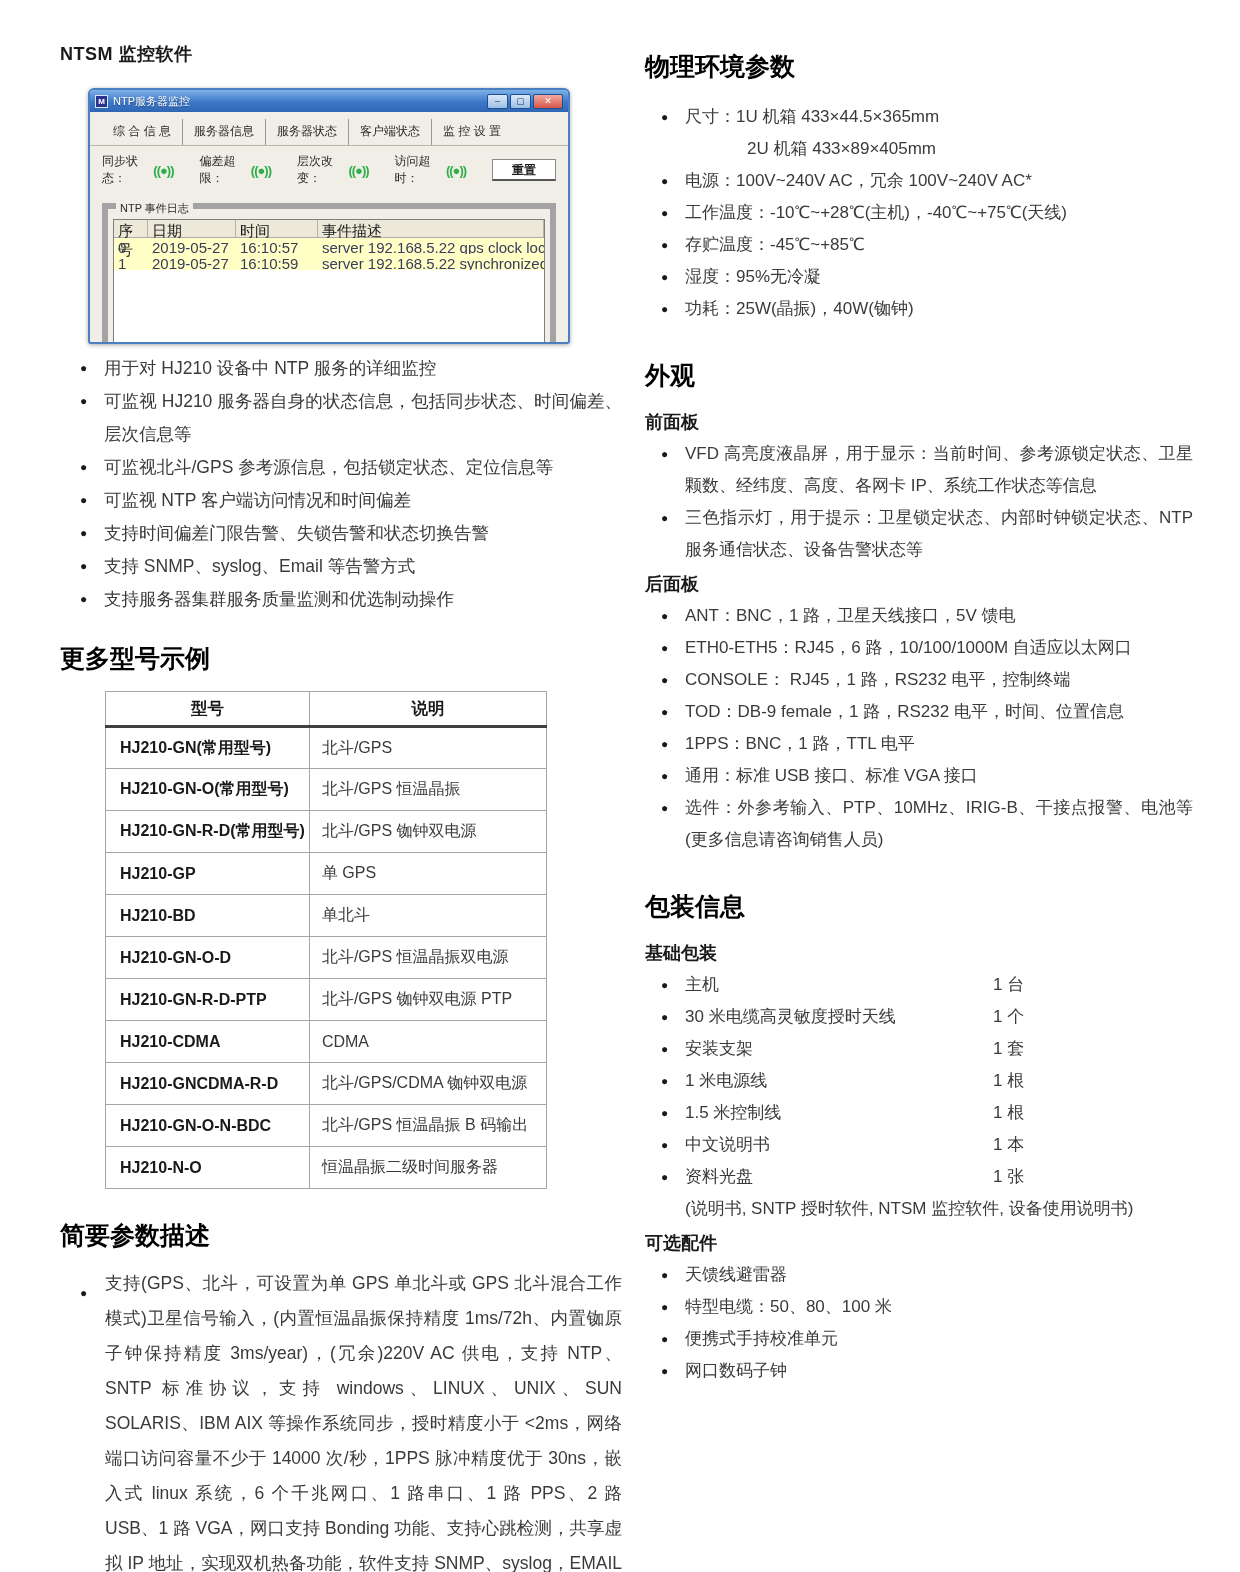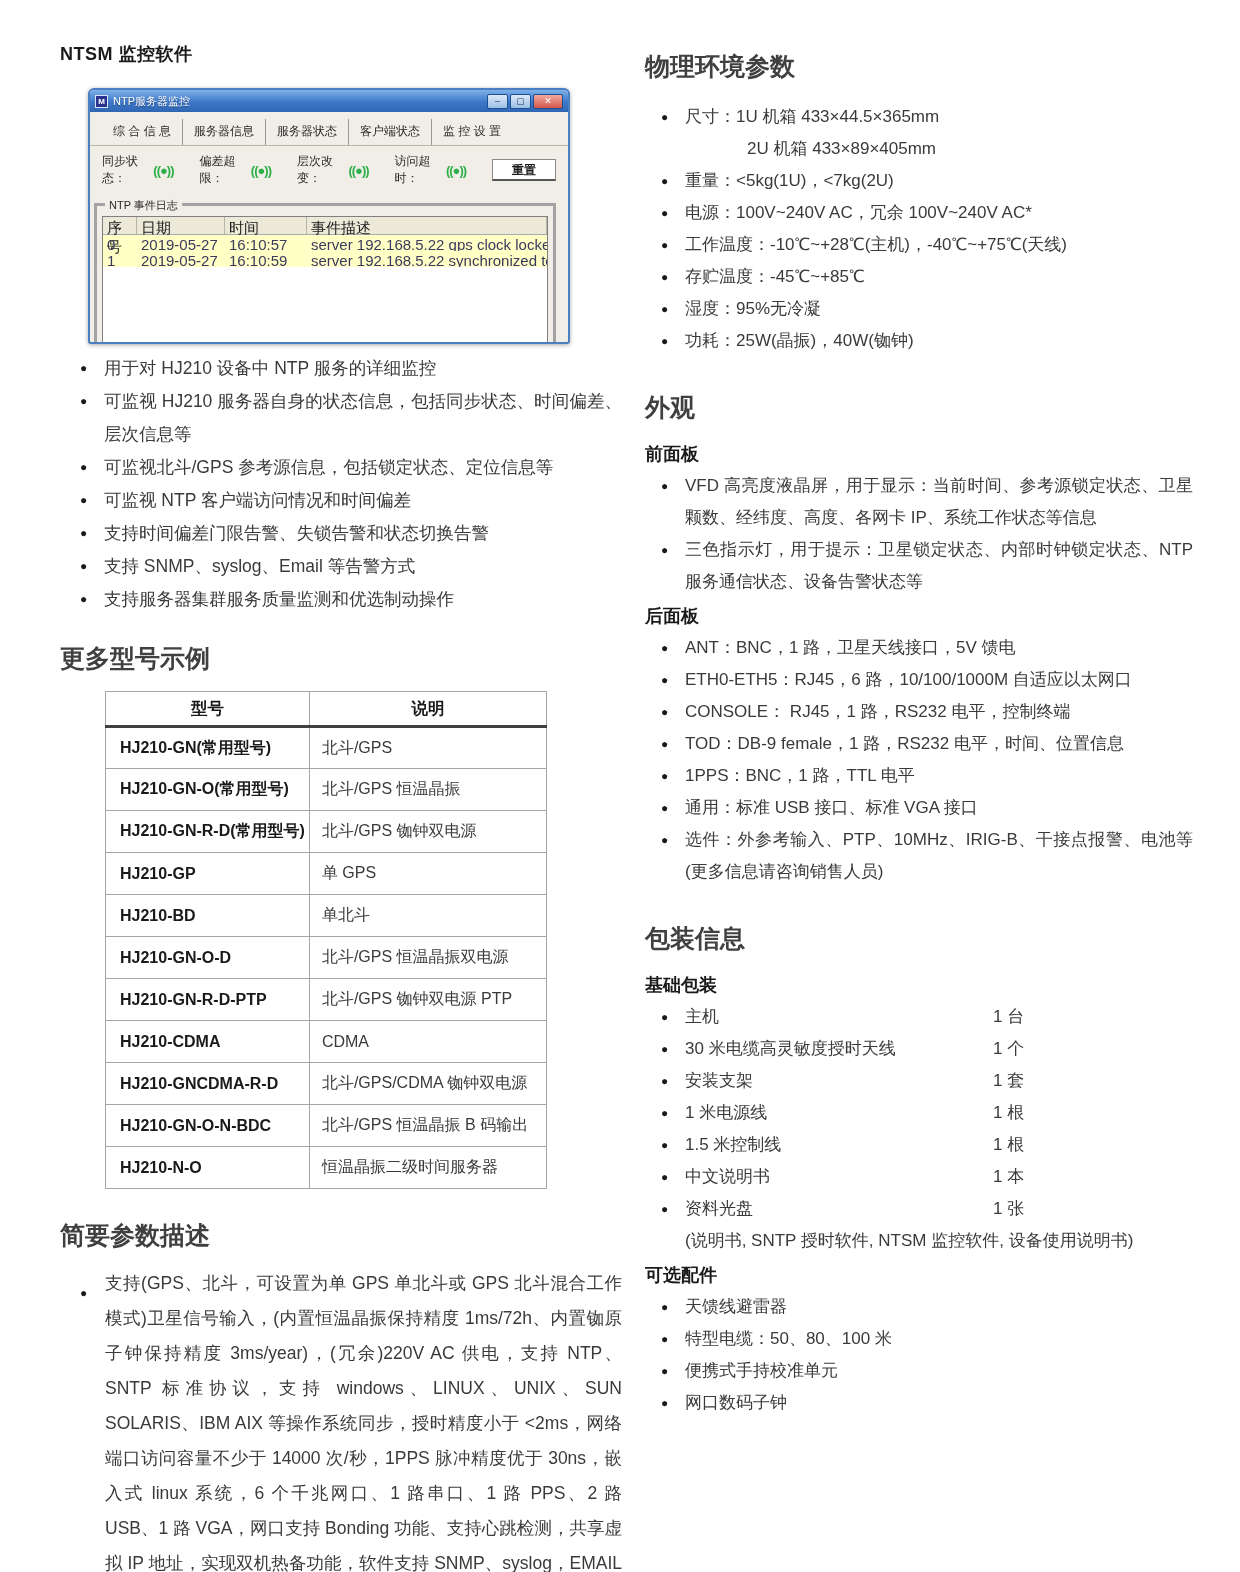--- a/index.html
+++ b/index.html
@@ -3,21 +3,21 @@
 <meta charset="utf-8">
 <style>
   * { box-sizing: border-box; margin: 0; padding: 0; }
   html,body { background:#ffffff; }
   body { width:1240px; height:1572px; font-family:"Liberation Sans", sans-serif; color:#333; }
   .page { position:relative; width:1240px; height:1572px; overflow:hidden; background:#fff; }
   .col-left  { position:absolute; left:60px;  top:42px; width:562px; }
   .col-right { position:absolute; left:645px; top:50px; width:548px; }
 
   .h-small { font-size:18px; font-weight:bold; color:#1a1a1a; letter-spacing:0.5px; }
-  .h-blue  { font-size:25px; font-weight:bold; color:#404040; }
+  .h-blue  { font-size:25px; font-weight:bold; color:#000000; }
   .h-sub   { font-size:18px; font-weight:bold; color:#1a1a1a; }
 
   
   .shot-wrap { margin:22px 0 6px 28px; }
   .window { width:482px; height:256px; background:#f0eee6; border:2px solid #4a7fc1;
             border-radius:6px 6px 3px 3px; box-shadow:0 1px 4px rgba(0,0,0,.35); overflow:hidden; }
   .titlebar { height:22px; background:linear-gradient(#7db1e8,#3d78c9 55%,#2f66b2);
               display:flex; align-items:center; padding:0 5px; gap:5px; }
   .app-ico { width:13px; height:13px; background:#27338f; border:1px solid #d8e4f5; color:#fff;
              font-size:8px; line-height:11px; text-align:center; font-weight:bold; }
@@ -33,21 +33,21 @@
   .tab:last-child { border-right:none; }
 
   .status-row { display:flex; align-items:center; padding:7px 12px 6px 12px; }
   .status-group { display:flex; align-items:center; margin-right:26px; }
   .status-label { font-size:12px; color:#2a2a2a; }
   .signal { color:#2faf4c; font-size:13px; font-weight:bold; letter-spacing:-1px; margin-left:3px; }
   .reset-btn { margin-left:auto; width:74px; height:22px; background:#ffffff; border:1px solid #8a8a8a;
                border-bottom:2px solid #555; font-size:12px; font-weight:bold; color:#1a1a1a;
                text-align:center; line-height:20px; }
 
-  .groupbox { position:relative; margin:10px 12px 10px 4px; border:3px solid #a3a3a3; height:152px; padding:10px 5px 5px 5px; }
+  .groupbox { position:relative; margin:10px 12px 10px 12px; border:6px solid #a3a3a3; height:152px; padding:10px 5px 5px 5px; }
   .groupbox-title { position:absolute; top:-8px; left:8px; background:#f0eee6; padding:0 4px; font-size:11px; color:#2a2a2a; }
   .loglist { background:#fff; border:1px solid #7f7f7f; height:135px; font-size:15px; overflow:hidden; }
   .log-hrow { display:flex; background:#ece9d8; border-bottom:1px solid #aaa; height:18px; }
   .log-hcell { padding:2px 4px 0 4px; border-right:1px solid #b8b5a8; color:#1a1a1a; }
   .log-row { display:flex; background:#ffffc6; height:16px; color:#3a3a5e; }
   .log-cell { padding:1px 4px 0 4px; white-space:nowrap; overflow:hidden; }
   .c-no{width:34px;} .c-date{width:88px;} .c-time{width:82px;} .c-desc{flex:1;}
 
   
   ul.dotlist { list-style:none; }
@@ -232,21 +232,20 @@
 
   <div class="col-right">
 
     <div class="h-blue">物理环境参数</div>
 
     <ul class="dotlist mt18">
       <li>
         <span>尺寸：1U 机箱 433×44.5×365mm</span>
         <span class="sub-line">2U 机箱 433×89×405mm</span>
       </li>
-      <li>重量：&lt;5kg(1U)，&lt;7kg(2U)</li>
       <li>电源：100V~240V AC，冗余 100V~240V AC*</li>
       <li>工作温度：-10℃~+28℃(主机)，-40℃~+75℃(天线)</li>
       <li>存贮温度：-45℃~+85℃</li>
       <li>湿度：95%无冷凝</li>
       <li>功耗：25W(晶振)，40W(铷钟)</li>
     </ul>
 
     <div class="h-blue mt34">外观</div>
 
     <div class="h-sub mt18">前面板</div>

